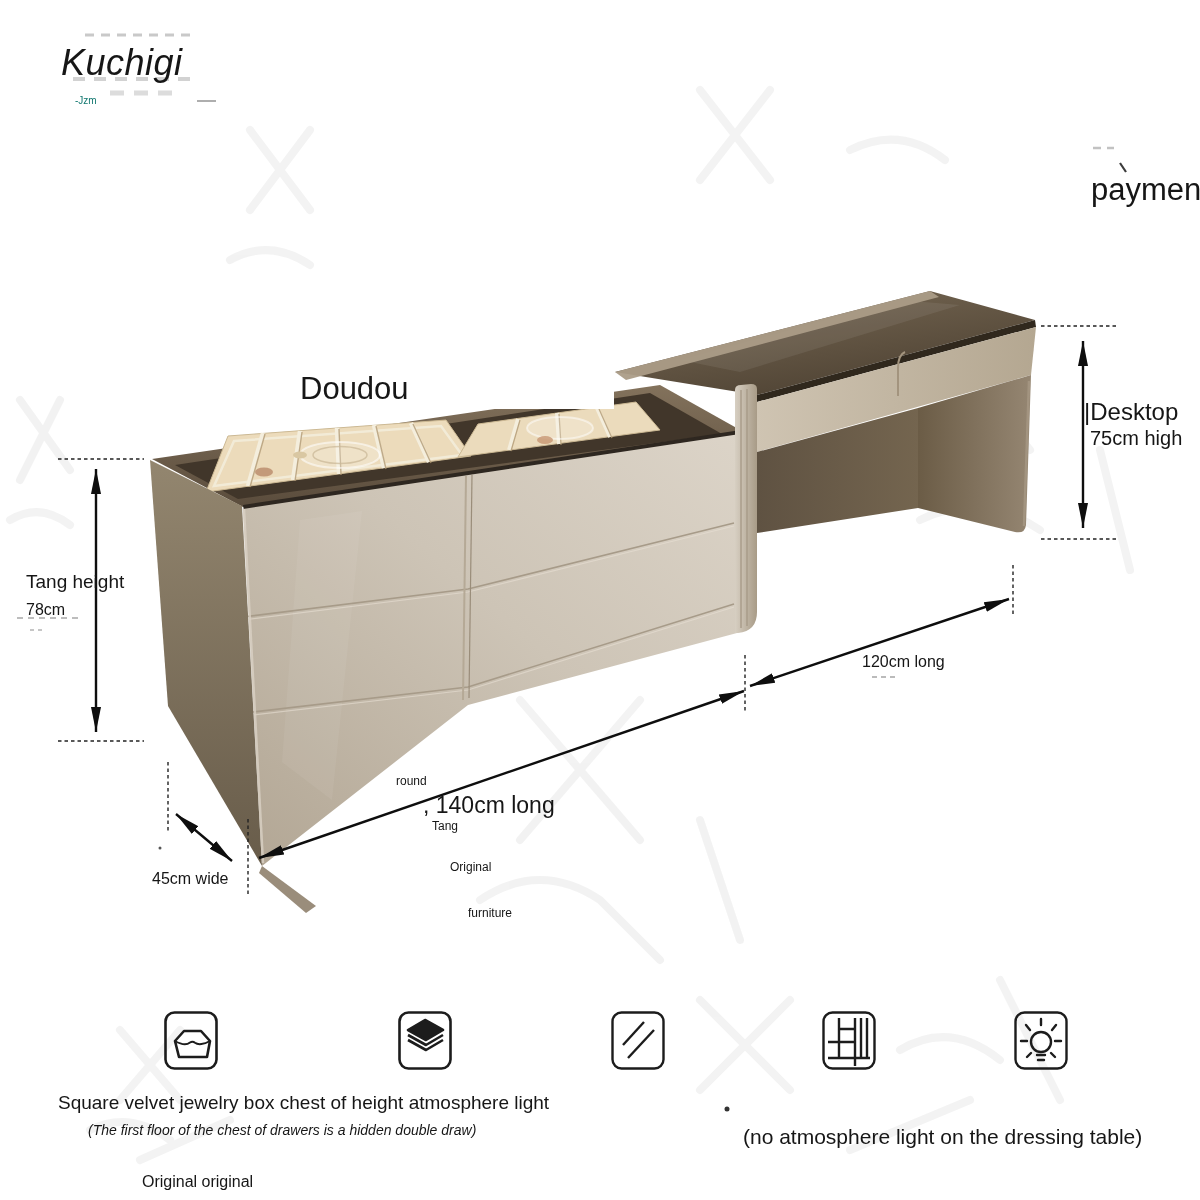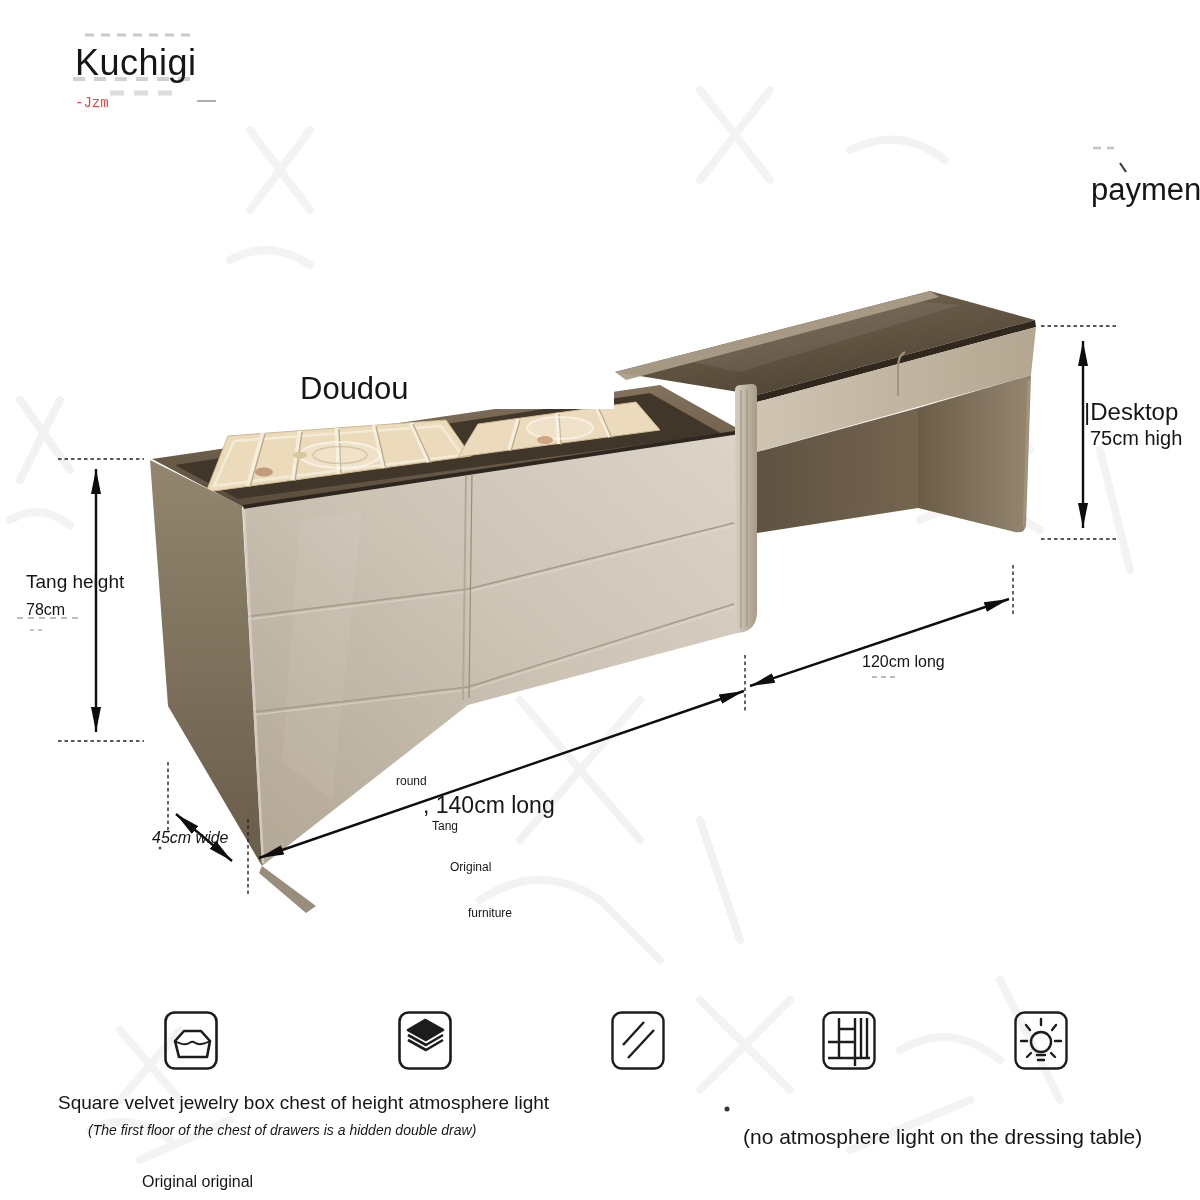--- a/index.html
+++ b/index.html
@@ -3,21 +3,21 @@
 <meta charset="utf-8">
 <style>
   html,body{margin:0;padding:0;background:#fff;}
   .stage{
     position:relative;width:1200px;height:1200px;background:#ffffff;
     overflow:hidden;font-family:"Liberation Sans",sans-serif;color:#161616;
   }
   .scene{position:absolute;left:0;top:0;width:1200px;height:1200px;}
   .t{position:absolute;white-space:nowrap;line-height:1.15;color:#161616;}
   .brand{font-size:36px;letter-spacing:.5px;}
-  .brand-sub{font-size:14px;color:#ef4444;font-family:Liberation Mono, monospace;}
+  .brand-sub{font-size:10px;color:#0f766e;}
   .promo-top{font-size:62px;}
   .promo-bottom{font-size:31px;}
   .doudou{font-size:31px;}
   .dim-lg{font-size:19px;}
   .dim-md{font-size:16px;}
   .dim-sm{font-size:12px;text-align:right;}
   .len140{font-size:23px;}
   .desktop{font-size:24px;}
   .d75{font-size:20px;}
   .caption{font-size:19px;}
@@ -164,37 +164,37 @@
       <path d="M17,618 H78" stroke="#bdbdbd" stroke-width="2" stroke-dasharray="6 5"></path>
       <path d="M30,630 H44" stroke="#c6c6c6" stroke-width="2" stroke-dasharray="4 4"></path>
       <path d="M872,677 H897" stroke="#bbbbbb" stroke-width="2" stroke-dasharray="5 4"></path>
       <path d="M1093,148 H1114" stroke="#c2c2c2" stroke-width="2.5" stroke-dasharray="8 6"></path>
       <path d="M1120,163 L1126,172" stroke="#3c3c3c" stroke-width="2.2"></path>
       <circle cx="727" cy="1109" r="2.5" fill="#333"></circle>
       <circle cx="160" cy="848" r="1.5" fill="#555"></circle>
     </g>
   </svg>
 
-  <div class="t brand" style="left:75px;top:42px;">Kuchigi</div>
+  <div class="t brand" style="left:61px;top:42px;font-style:italic;">Kuchigi</div>
   <div class="t brand-sub" style="left:75px;top:95px;">-Jzm</div>
   <div class="t promo-bottom" style="left:1091px;top:172px;">paymen</div>
 
   <div class="t doudou" style="left:300px;top:371px;">Doudou</div>
 
   <div class="t dim-lg" style="left:26px;top:571px;">Tang height</div>
   <div class="t dim-md" style="left:26px;top:601px;">78cm</div>
   <div class="t desktop" style="left:1084px;top:398px;">|Desktop</div>
   <div class="t d75" style="left:1090px;top:427px;">75cm high</div>
   <div class="t dim-md" style="left:862px;top:653px;text-align:center;">120cm long</div>
   <div class="t dim-sm" style="left:396px;top:775px;">round</div>
   <div class="t len140" style="left:423px;top:792px;">, 140cm long</div>
   <div class="t dim-sm" style="left:432px;top:820px;">Tang</div>
   <div class="t dim-sm" style="left:450px;top:861px;">Original</div>
   <div class="t dim-sm" style="left:468px;top:907px;">furniture</div>
-  <div class="t dim-md" style="left:152px;top:829px;font-style:italic;">45cm wide</div>
+  <div class="t dim-md" style="left:152px;top:870px;">45cm wide</div>
 
   <div class="fic" style="left:164px;top:1011px;">
     <svg width="54" height="60" viewBox="0 0 54 60" fill="none" stroke="#1c1c1c" stroke-width="2.6" stroke-linejoin="round">
       <rect x="1.5" y="1.5" width="51" height="56" rx="9"></rect>
       <path d="M11,30 L20,20 H37 L46,30 L43,46 H15 Z"></path>
       <path d="M11,30 C18,34 23,34 26,31.5 C28,30.3 29.5,30.6 31,31.8 C34,34 40,33.5 46,30" stroke-width="2"></path>
     </svg>
   </div>
   <div class="fic" style="left:398px;top:1011px;">
     <svg width="54" height="60" viewBox="0 0 54 60" fill="none" stroke="#1c1c1c" stroke-width="2.6" stroke-linejoin="round">

